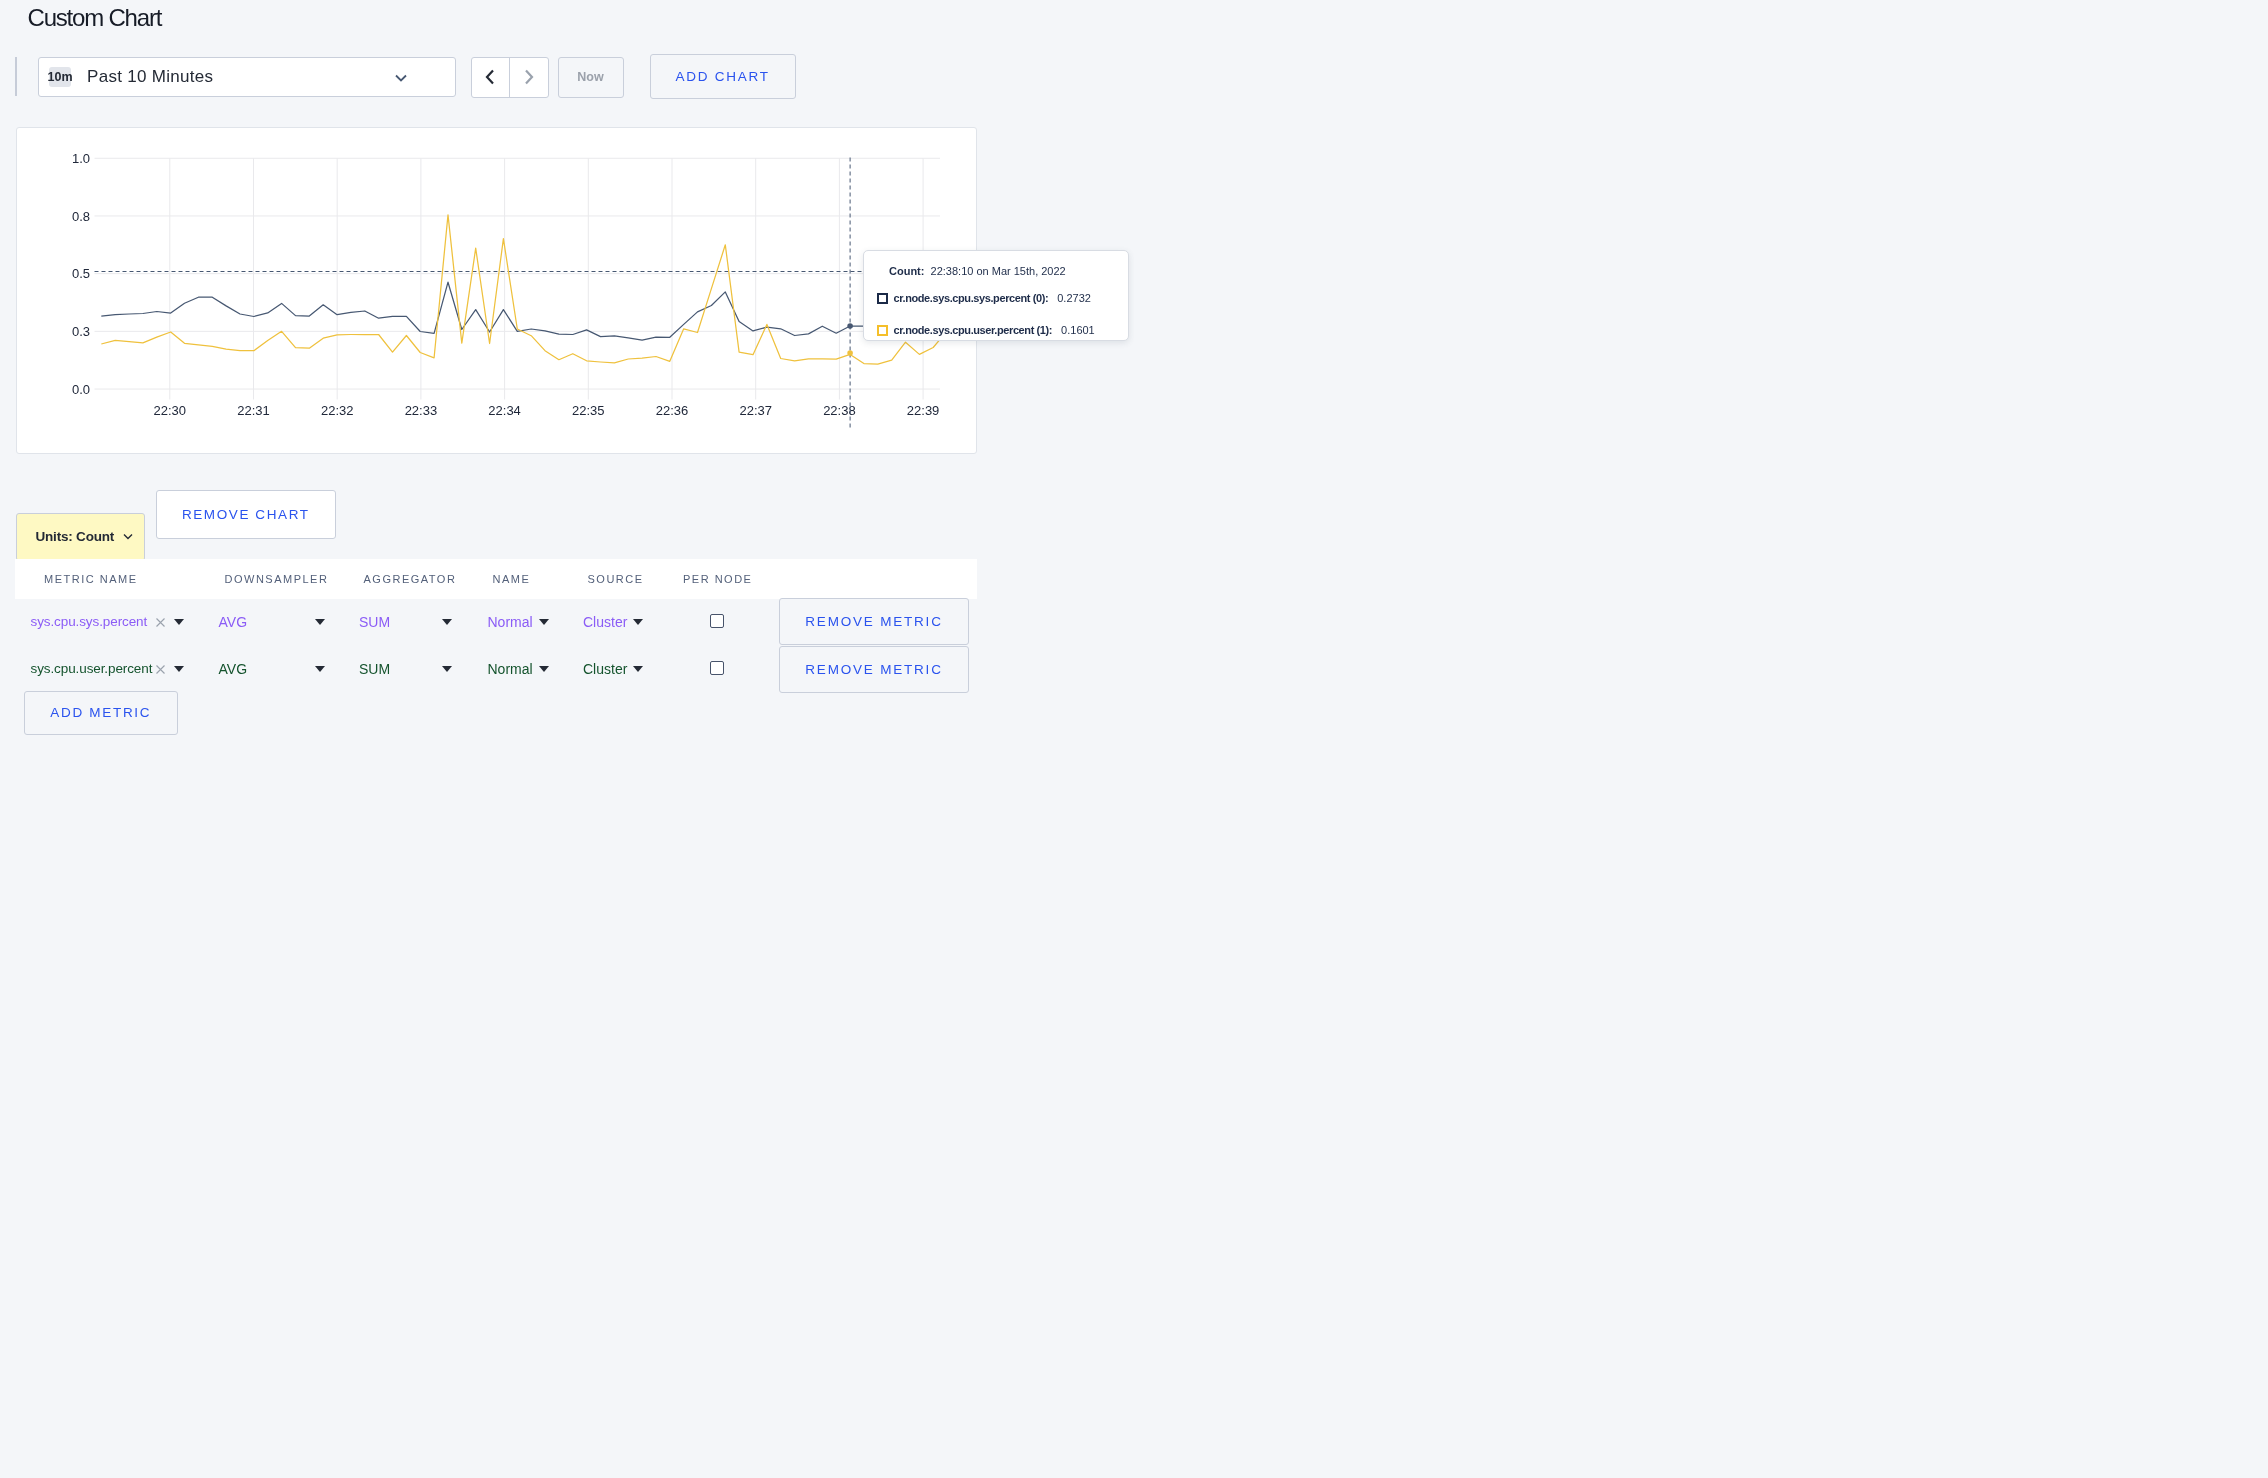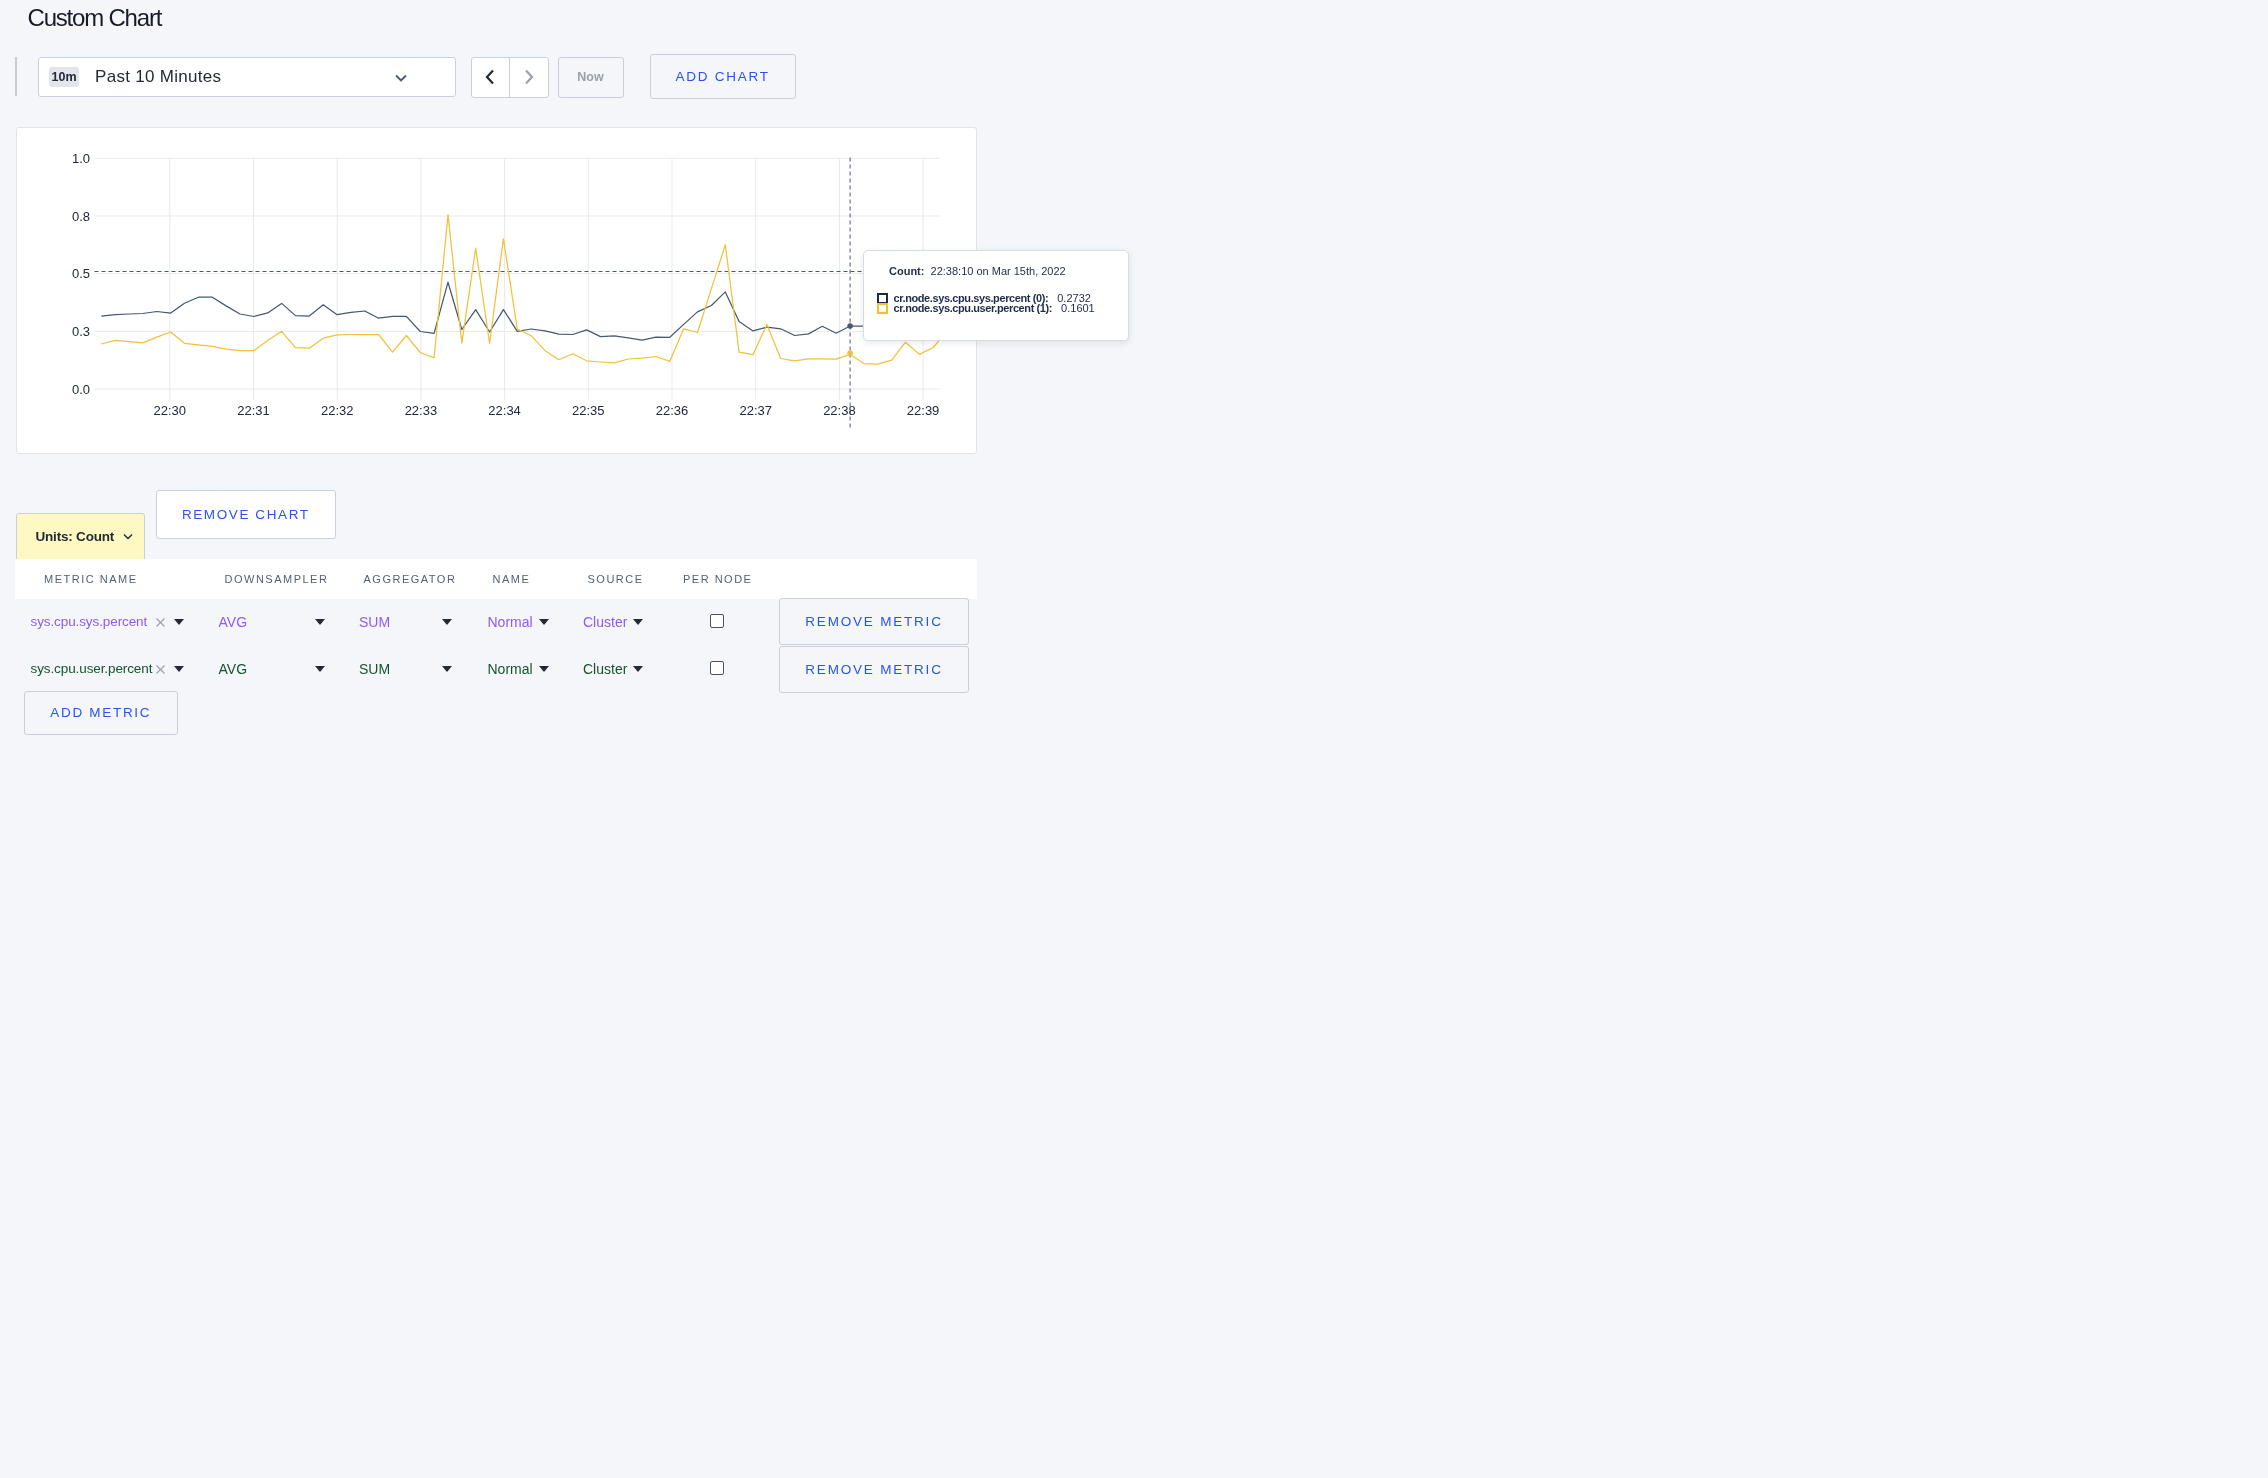--- a/index.html
+++ b/index.html
@@ -9,21 +9,21 @@
 .blue { color:#2a53ee; letter-spacing:1.8px; font-size:13.5px; font-weight:500; white-space:nowrap; }
 </style>
 </head>
 <body>
 
 <div class="abs" style="left:27.5px; top:4px; font-size:24px; letter-spacing:-1.2px; color:#171c27; font-weight:400;">Custom Chart</div>
 
 <div class="abs" style="left:15px; top:57px; width:2px; height:39px; background:#c6ccd8;"></div>
 
 <div class="abs btn" style="left:38px; top:57px; width:418px; height:39.5px; background:#fff; justify-content:flex-start;">
-  <div style="margin-left:10px; width:30px; height:20px; background:#e2e5eb; border-radius:3px; display:flex; align-items:center; justify-content:center; font-size:12.5px; font-weight:700; color:#242a35;">10m</div>
+  <div style="margin-left:10px; width:22px; height:20px; background:#e2e5eb; border-radius:3px; display:flex; align-items:center; justify-content:center; font-size:12.5px; font-weight:700; color:#242a35;">10m</div>
   <div style="margin-left:16px; font-size:17px; letter-spacing:0.3px; color:#242a35;">Past 10 Minutes</div>
   <svg style="position:absolute; left:356px; top:16px;" width="12" height="8" viewBox="0 0 12 8">
       <polyline points="1,1.5 6,6.5 11,1.5" fill="none" stroke="#475872" stroke-width="1.8"></polyline>
     </svg>
 </div>
 
 <div class="abs btn" style="left:470.5px; top:57px; width:78px; height:40.5px; background:#fff; padding:0;">
   <div style="width:39px; height:100%; display:flex; align-items:center; justify-content:center; border-right:1px solid #c9cfdb;">
     <svg width="10" height="16" viewBox="0 0 10 16">
         <polyline points="8,1.5 2,8 8,14.5" fill="none" stroke="#242a35" stroke-width="2.2"></polyline>
@@ -97,21 +97,21 @@
   <circle cx="850.1" cy="352.5" r="2.8" fill="#efc13d"></circle>
 </svg>
 
 <div class="abs" style="left:862.5px; top:249.5px; width:266.5px; height:91px; background:#fff; border:1px solid #d8dce3; border-radius:5px; box-shadow:0 2px 6px rgba(60,70,90,0.12); font-size:11px; color:#1e2c49;">
   <div style="position:absolute; left:25.5px; top:14px; white-space:nowrap;"><b>Count:</b>&nbsp;&nbsp;22:38:10 on Mar 15th, 2022</div>
   <div style="position:absolute; left:13.5px; top:41px; display:flex; align-items:flex-end; white-space:nowrap;">
     <span style="width:10.5px; height:10.5px; border:2px solid #1b2a47; background:#fff; display:inline-block;"></span>
     <b style="margin-left:6px; letter-spacing:-0.4px;">cr.node.sys.cpu.sys.percent (0):</b>
       <span style="margin-left:9px;">0.2732</span>
   </div>
-  <div style="position:absolute; left:13.5px; top:51px; display:flex; align-items:flex-end; white-space:nowrap;">
+  <div style="position:absolute; left:13.5px; top:73px; display:flex; align-items:flex-end; white-space:nowrap;">
     <span style="width:10.5px; height:10.5px; border:2px solid #f5bf2a; background:#fff; display:inline-block;"></span>
     <b style="margin-left:6px; letter-spacing:-0.4px;">cr.node.sys.cpu.user.percent (1):</b>
       <span style="margin-left:9px;">0.1601</span>
   </div>
 </div>
 
 <div class="abs btn" style="left:15.5px; top:489.5px; width:129px; height:48.5px; background:#fef9c3; justify-content:flex-start;margin-top:23px;">
   <span style="margin-left:19px; font-size:13.5px; letter-spacing:-0.2px; font-weight:700; color:#242a35; white-space:nowrap;">Units: Count</span>
   <svg style="margin-left:9px;" width="10" height="7" viewBox="0 0 10 7">
       <polyline points="1,1.5 5,5.5 9,1.5" fill="none" stroke="#242a35" stroke-width="1.4"></polyline>

